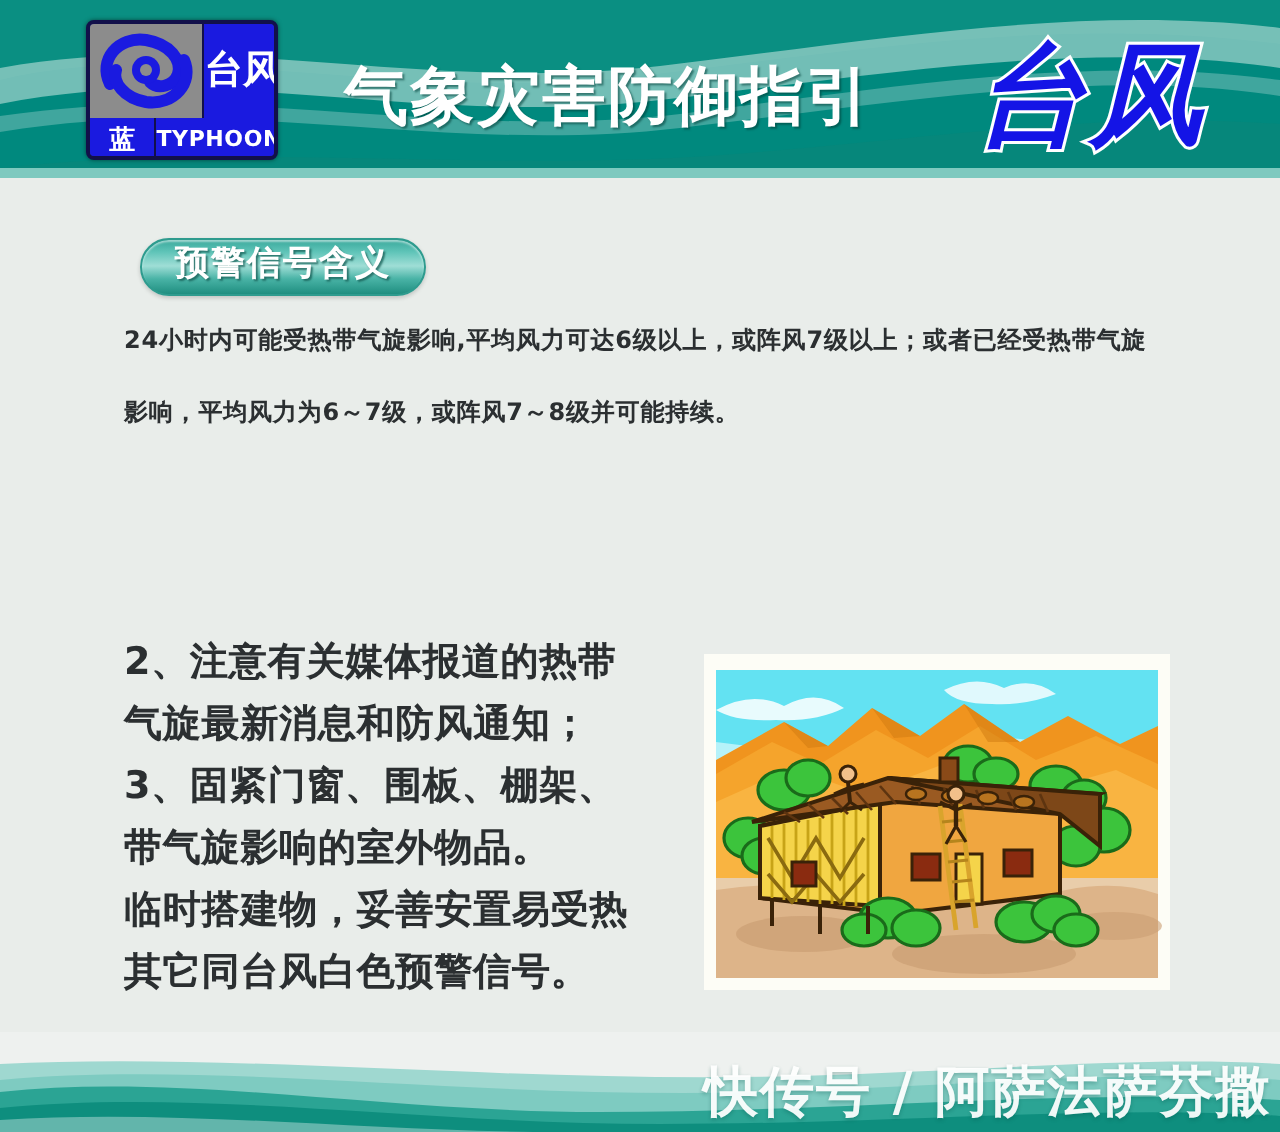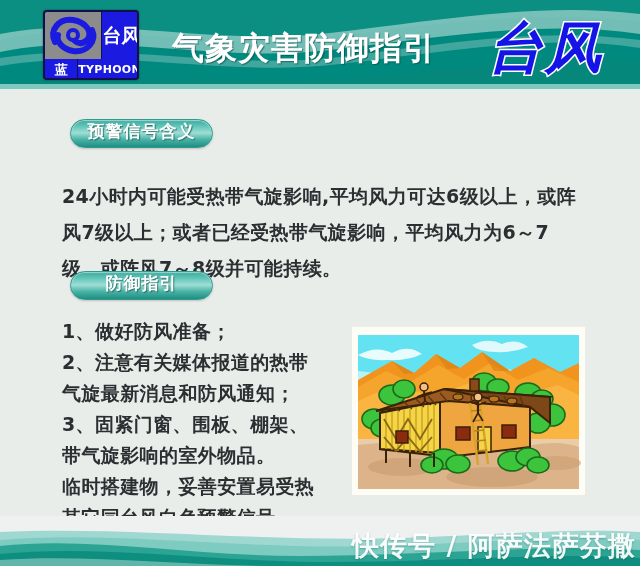--- a/index.html
+++ b/index.html
@@ -81,22 +81,22 @@
   #pill-meaning{left:70px;top:119px;}
   #pill-guide{left:70px;top:271px;}
 
   
   .para{
     position:absolute;
     color:#2b2f31;font-weight:bold;
     font-family:"DejaVu Sans","Liberation Sans",sans-serif;
   }
   #meaning-text{
-    left:62px;top:178px;width:516px;
-    font-size:19px;line-height:36px;letter-spacing:.4px;
+    left:62px;top:152px;width:516px;
+    font-size:12px;line-height:36px;letter-spacing:.4px;
   }
   #guide-text{
     left:62px;top:316px;width:278px;
     font-size:19px;line-height:31px;letter-spacing:.4px;
   }
   #guide-text .ln{white-space:nowrap;}
 
   
   .illus{
     position:absolute;left:352px;top:327px;width:233px;height:168px;
@@ -152,25 +152,21 @@
     <div class="hdr-title">气象灾害防御指引</div>
     <div class="hdr-big">台风</div>
   </div>
   <div class="header-strip"></div>
 
   <div class="pill" id="pill-meaning">
     <span>预警信号含义</span>
   </div>
   <div class="para" id="meaning-text">24小时内可能受热带气旋影响,平均风力可达6级以上，或阵风7级以上；或者已经受热带气旋影响，平均风力为6～7级，或阵风7～8级并可能持续。</div>
 
-  <div class="pill" id="pill-guide">
-    <span>防御指引</span>
-  </div>
   <div class="para" id="guide-text">
-    <div class="ln">1、做好防风准备；</div>
     <div class="ln">2、注意有关媒体报道的热带</div>
     <div class="ln">气旋最新消息和防风通知；</div>
     <div class="ln">3、固紧门窗、围板、棚架、</div>
     <div class="ln">带气旋影响的室外物品。</div>
     <div class="ln">临时搭建物，妥善安置易受热</div>
     <div class="ln">其它同台风白色预警信号。</div>
   </div>
 
   <div class="illus">
     <svg viewBox="0 0 233 168">

